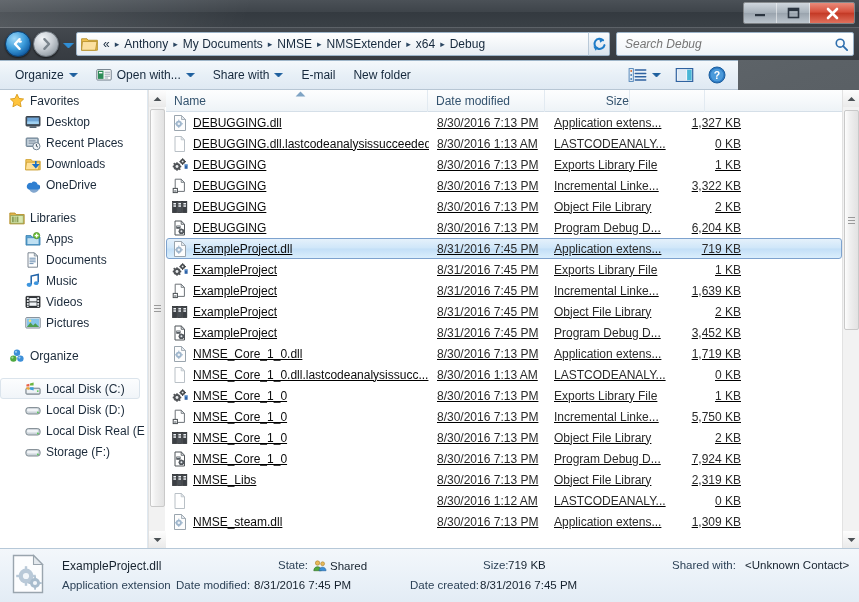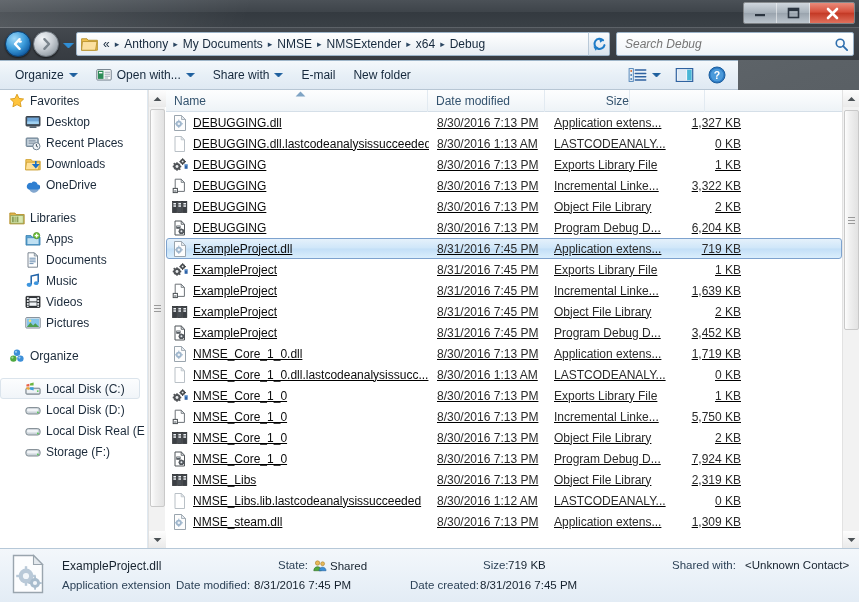--- a/index.html
+++ b/index.html
@@ -1038,21 +1038,20 @@
             <div class="cell type" style="width:120px">Object File Library</div>
             <div class="cell size" style="width:85px">2,319 KB</div>
           </div>
           <div class="row">
             <div class="cell name" style="width:262px">
               <span class="fi">
                 <svg width="16" height="16">
                   <use href="#ic-blank" width="16" height="16"></use>
                 </svg>
               </span>
-              <span>NMSE_Libs.lib.lastcodeanalysissucceeded</span>
             </div>
             <div class="cell date" style="width:117px">8/30/2016 1:12 AM</div>
             <div class="cell type" style="width:120px">LASTCODEANALY...</div>
             <div class="cell size" style="width:85px">0 KB</div>
           </div>
           <div class="row">
             <div class="cell name" style="width:262px">
               <span class="fi">
                 <svg width="16" height="16">
                   <use href="#ic-dll" width="16" height="16"></use>

